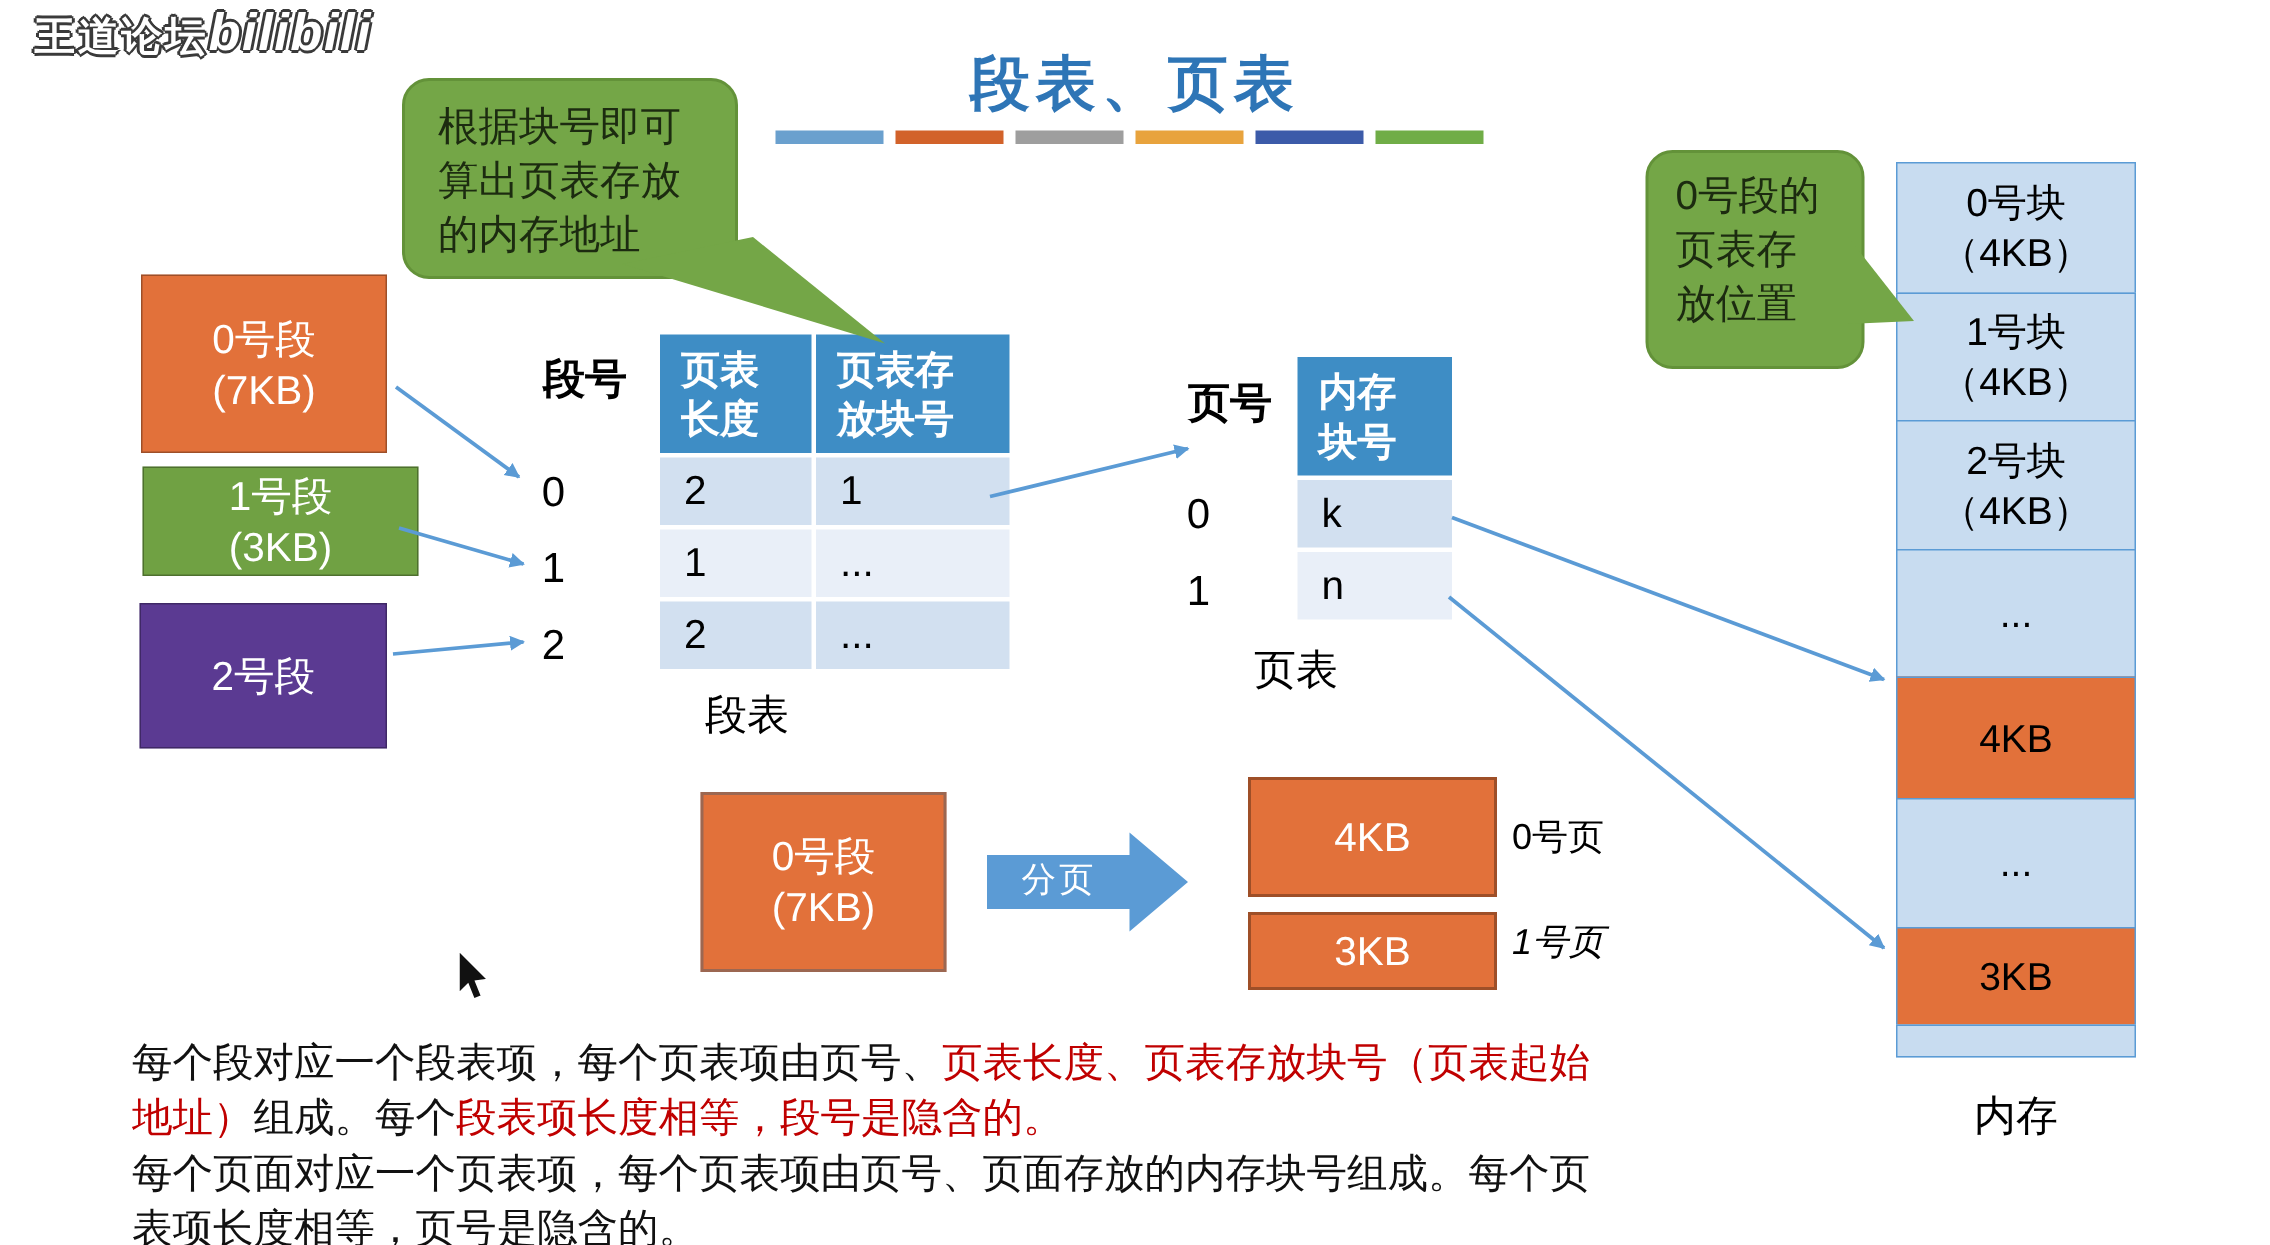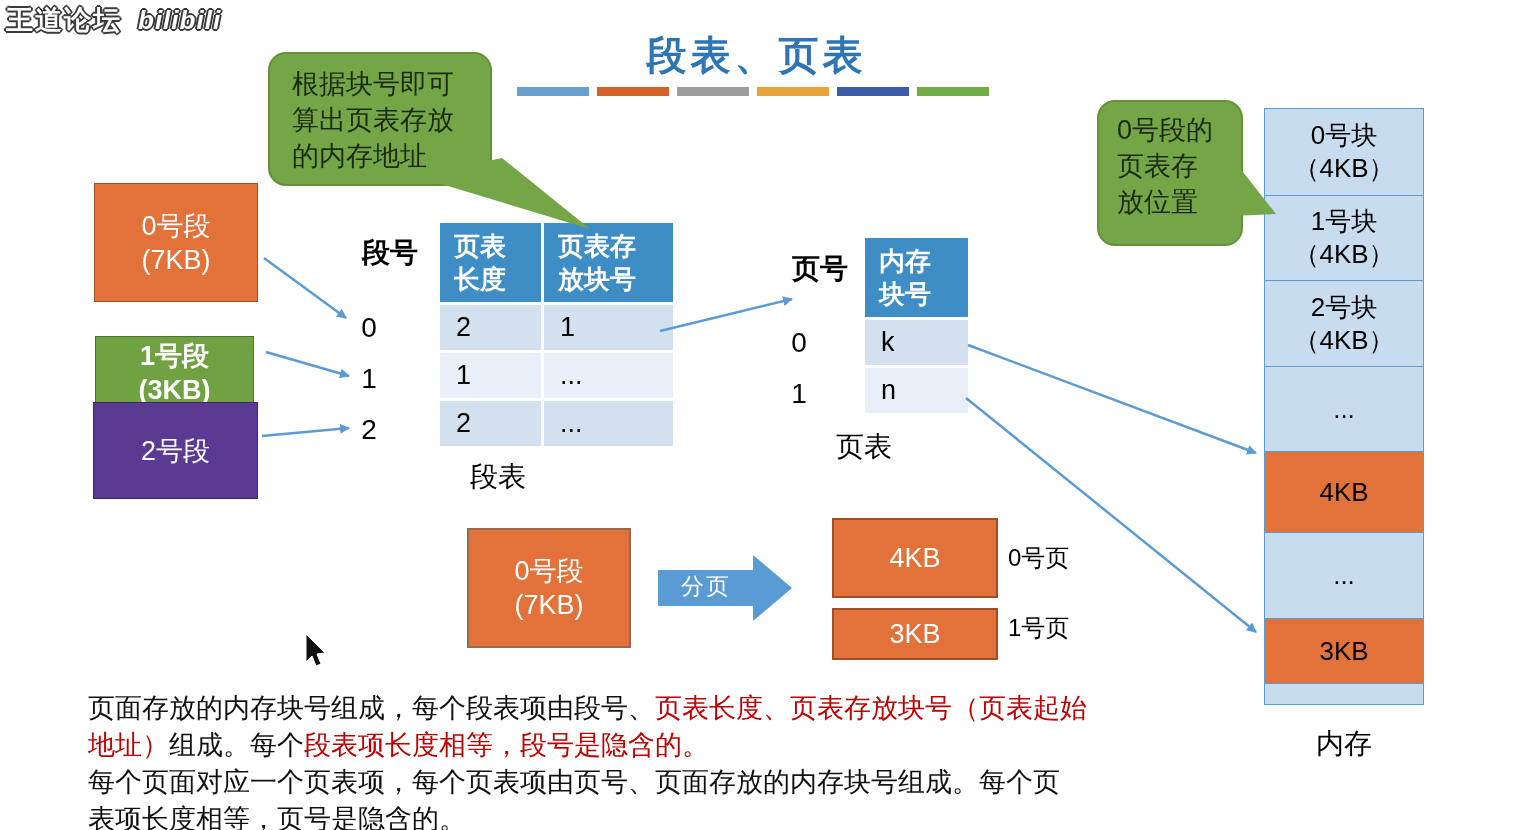--- a/index.html
+++ b/index.html
@@ -1,42 +1,42 @@
 <!DOCTYPE html>
 <html><head>
 <meta charset="utf-8">
 <style>
   html,body{margin:0;padding:0;background:#fff;}
   body{font-family:"Liberation Sans","DejaVu Sans",sans-serif;}
   #slide{position:relative;width:1513px;height:830px;background:#fff;overflow:hidden;}
   .abs{position:absolute;}
 
   
-  #watermark{left:6px;top:2px;display:flex;align-items:center;gap:16px;z-index:3;}
+  #watermark{left:23px;top:2px;display:flex;align-items:flex-end;z-index:3;}
   .wm-text,.wm-logo{color:#fff;font-weight:bold;
     text-shadow:-2px 0 #3a3a3a,2px 0 #3a3a3a,0 -2px #3a3a3a,0 2px #3a3a3a,-1px -1px #3a3a3a,1px 1px #3a3a3a,-1px 1px #3a3a3a,1px -1px #3a3a3a;}
   .wm-text{font-size:27px;letter-spacing:2px;}
-  .wm-logo{font-size:26px;font-style:italic;letter-spacing:1px;}
+  .wm-logo{font-size:35px;font-style:italic;letter-spacing:1px;}
 
   
   #title{left:0;top:28px;width:100%;text-align:center;font-size:40px;font-weight:bold;color:#2E75B6;letter-spacing:4px;z-index:2;}
   #accent-bar{left:517px;top:87px;display:flex;gap:8px;z-index:2;}
   #accent-bar span{display:block;width:72px;height:9px;}
 
   
   .callout{background:#74A647;border:2px solid #639239;border-radius:18px;color:#1c2b10;
     font-size:27px;line-height:36px;white-space:pre-line;z-index:5;box-sizing:border-box;}
   #callout-left{left:268px;top:52px;width:224px;height:134px;padding:12px 15px 0 22px;}
   #callout-right{left:1097px;top:100px;width:146px;height:146px;padding:10px 0 0 18px;}
 
   
   .seg-box{color:#fff;text-align:center;font-size:27px;line-height:34px;display:flex;flex-direction:column;
     justify-content:center;border:1px solid rgba(0,0,0,.3);box-sizing:border-box;z-index:2;}
   #seg-box-0{left:94px;top:183px;width:164px;height:119px;}
-  #seg-box-1{left:95px;top:336px;width:159px;height:73px;font-weight:bold;}
+  #seg-box-1{left:95px;top:311px;width:184px;height:73px;}
   #seg-box-2{left:93px;top:402px;width:165px;height:97px;}
 
   
   .axis-label{font-size:28px;font-weight:bold;color:#000;z-index:2;}
   #seg-axis{left:362px;top:234px;}
   #page-axis{left:792px;top:250px;}
   #segment-table{left:440px;top:223px;display:grid;grid-template-columns:101px 129px;gap:3px;background:#fff;z-index:2;}
   #page-table{left:865px;top:238px;display:grid;grid-template-columns:103px;gap:3px;background:#fff;z-index:2;}
   .th{background:#3E8DC5;color:#fff;font-weight:bold;font-size:26px;line-height:33px;padding:7px 0 6px 14px;white-space:pre-line;height:66px;}
   .td{font-size:27px;color:#000;padding-left:16px;display:flex;align-items:center;height:45px;}
@@ -152,24 +152,24 @@
   <div class="caption" style="left:1316px;top:725px;">内存</div>
 
   <div id="paging-source" class="abs seg-box">
     <span>0号段</span>
     <span>(7KB)</span>
   </div>
   <div id="paging-arrow-label" class="abs">分页</div>
   <div id="page-box-0" class="abs page-box">4KB</div>
   <div id="page-box-1" class="abs page-box">3KB</div>
   <div class="page-label" style="left:1008px;top:542px;">0号页</div>
-  <div class="page-label" style="left:1008px;top:612px;">1号页</div>
+  <div class="page-label" style="left:1008px;top:612px;font-style:italic;">1号页</div>
 
   <div id="notes" class="abs">
-    <p><span>页面存放的内存块号组成，每个段表项由段号、</span><span class="red">页表长度、页表存放块号（页表起始
+    <p><span>每个段对应一个段表项，每个页表项由页号、</span><span class="red">页表长度、页表存放块号（页表起始
 地址）</span><span>组成。每个</span><span class="red">段表项长度相等，段号是隐含的。</span></p>
     <p><span>每个页面对应一个页表项，每个页表项由页号、页面存放的内存块号组成。每个页
 表项长度相等，页号是隐含的。</span></p>
   </div>
 
   <svg id="overlay" width="1513" height="830" viewBox="0 0 1513 830">
     <defs>
       <marker id="ah" markerWidth="12" markerHeight="12" refX="9" refY="5" orient="auto" markerUnits="userSpaceOnUse">
         <path d="M0,0 L10,5 L0,10 Z" fill="#5B9BD5"></path>
       </marker>

